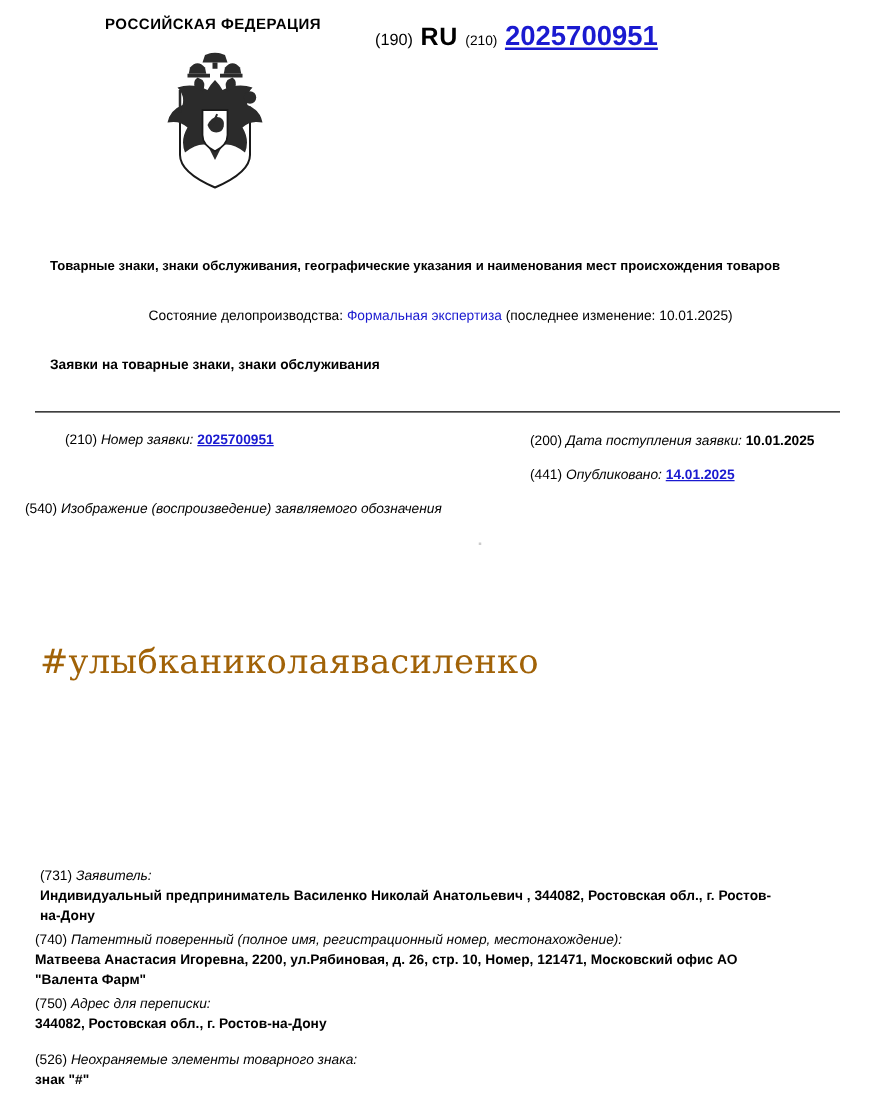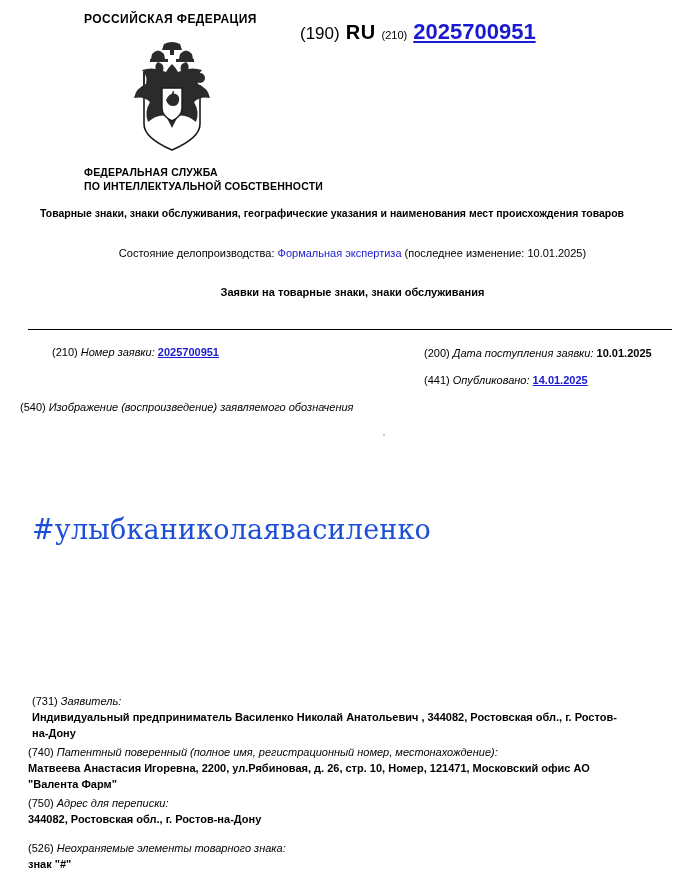--- a/index.html
+++ b/index.html
@@ -37,21 +37,21 @@
   }
   .doc-number-row {
     position: absolute;
     left: 300px;
     top: 10px;
     display: flex;
     align-items: baseline;
     gap: 6px;
   }
   .code-190 {
-    font-size: 17px;
+    font-size: 13px;
     font-style: normal;
     margin-top: 14px;
   }
   .ru-label {
     font-size: 20px;
     font-weight: bold;
     letter-spacing: 0.5px;
   }
   .code-210 {
     font-size: 11px;
@@ -108,21 +108,20 @@
   .status-line .link {
     color: #1a1ad0;
   }
 
   
   .apps-heading {
     position: absolute;
     left: 40px;
     top: 286px;
     width: 625px;
-    text-align: center;
     font-size: 11px;
     font-weight: bold;
   }
 
   
   .rule {
     position: absolute;
     left: 28px;
     top: 329px;
     width: 644px;
@@ -163,21 +162,21 @@
     top: 424px;
     width: 644px;
     height: 250px;
   }
   .mark-text {
     position: absolute;
     left: 4px;
     top: 90px;
     font-family: "DejaVu Serif", serif;
     font-size: 27px;
-    color: #1d4ed8;
+    color: #a16207;
     letter-spacing: 0.2px;
   }
   .mark-dot {
     position: absolute;
     left: 355px;
     top: 10px;
     width: 2px;
     height: 2px;
     background: #cccccc;
   }
@@ -232,24 +231,20 @@
           <rect x="49" y="49" width="1.6" height="12" transform="rotate(25 49 49)"></rect>
         </g>
 
         <g fill="#2b2b2b">
           <rect x="19" y="30" width="2" height="18"></rect>
           <circle cx="76" cy="36" r="5"></circle>
         </g>
       </svg>
     </div>
 
-    <div class="agency">
-      <span class="fline">ФЕДЕРАЛЬНАЯ СЛУЖБА</span>
-      <span class="fline">ПО ИНТЕЛЛЕКТУАЛЬНОЙ СОБСТВЕННОСТИ</span>
-    </div>
   </div>
 
   <div class="section-title">Товарные знаки, знаки обслуживания, географические указания и наименования мест происхождения товаров</div>
 
   <div class="status-line">
     <span>Состояние делопроизводства: </span><span class="link">Формальная экспертиза</span><span> (последнее изменение: 10.01.2025)</span>
   </div>
 
   <div class="apps-heading">Заявки на товарные знаки, знаки обслуживания</div>
 

